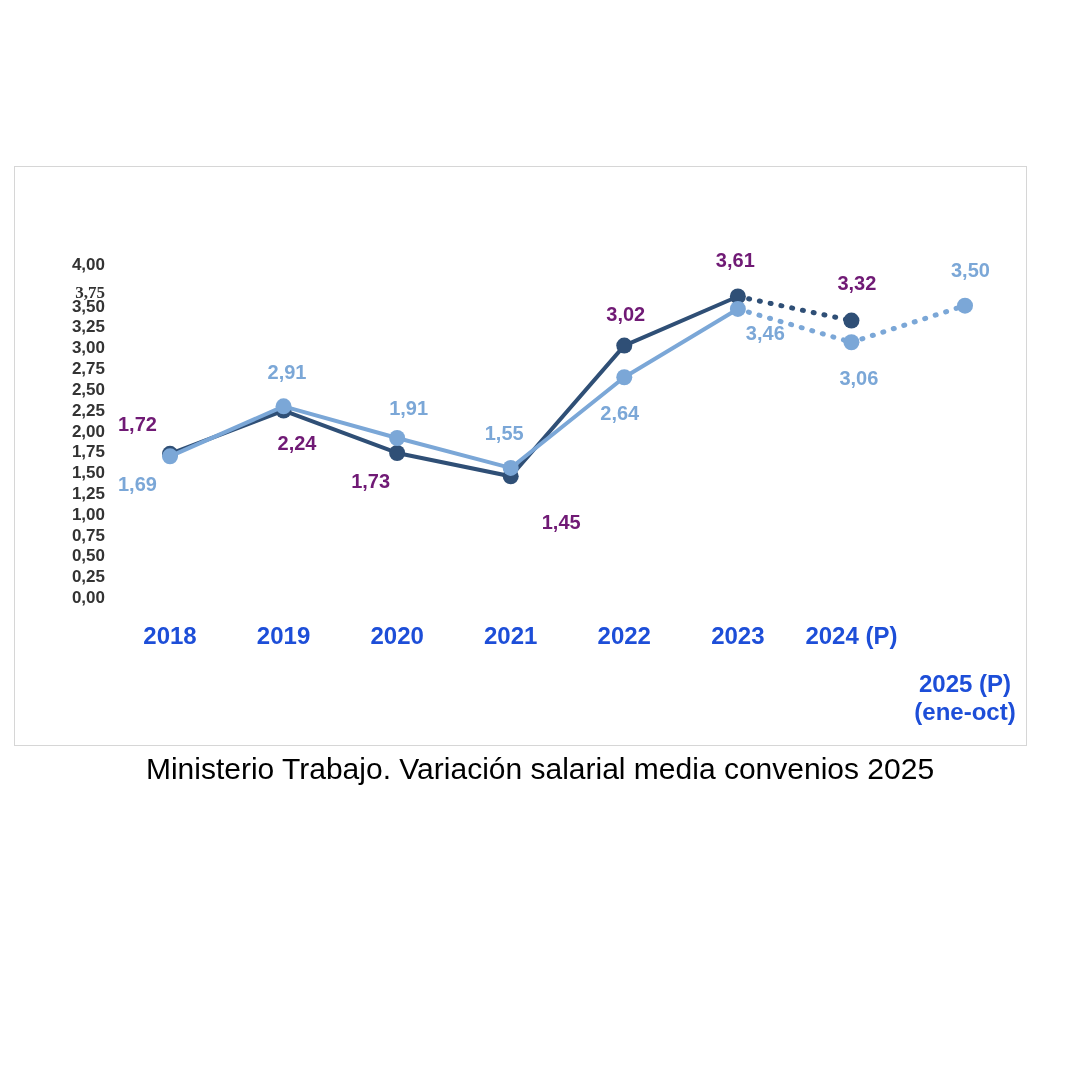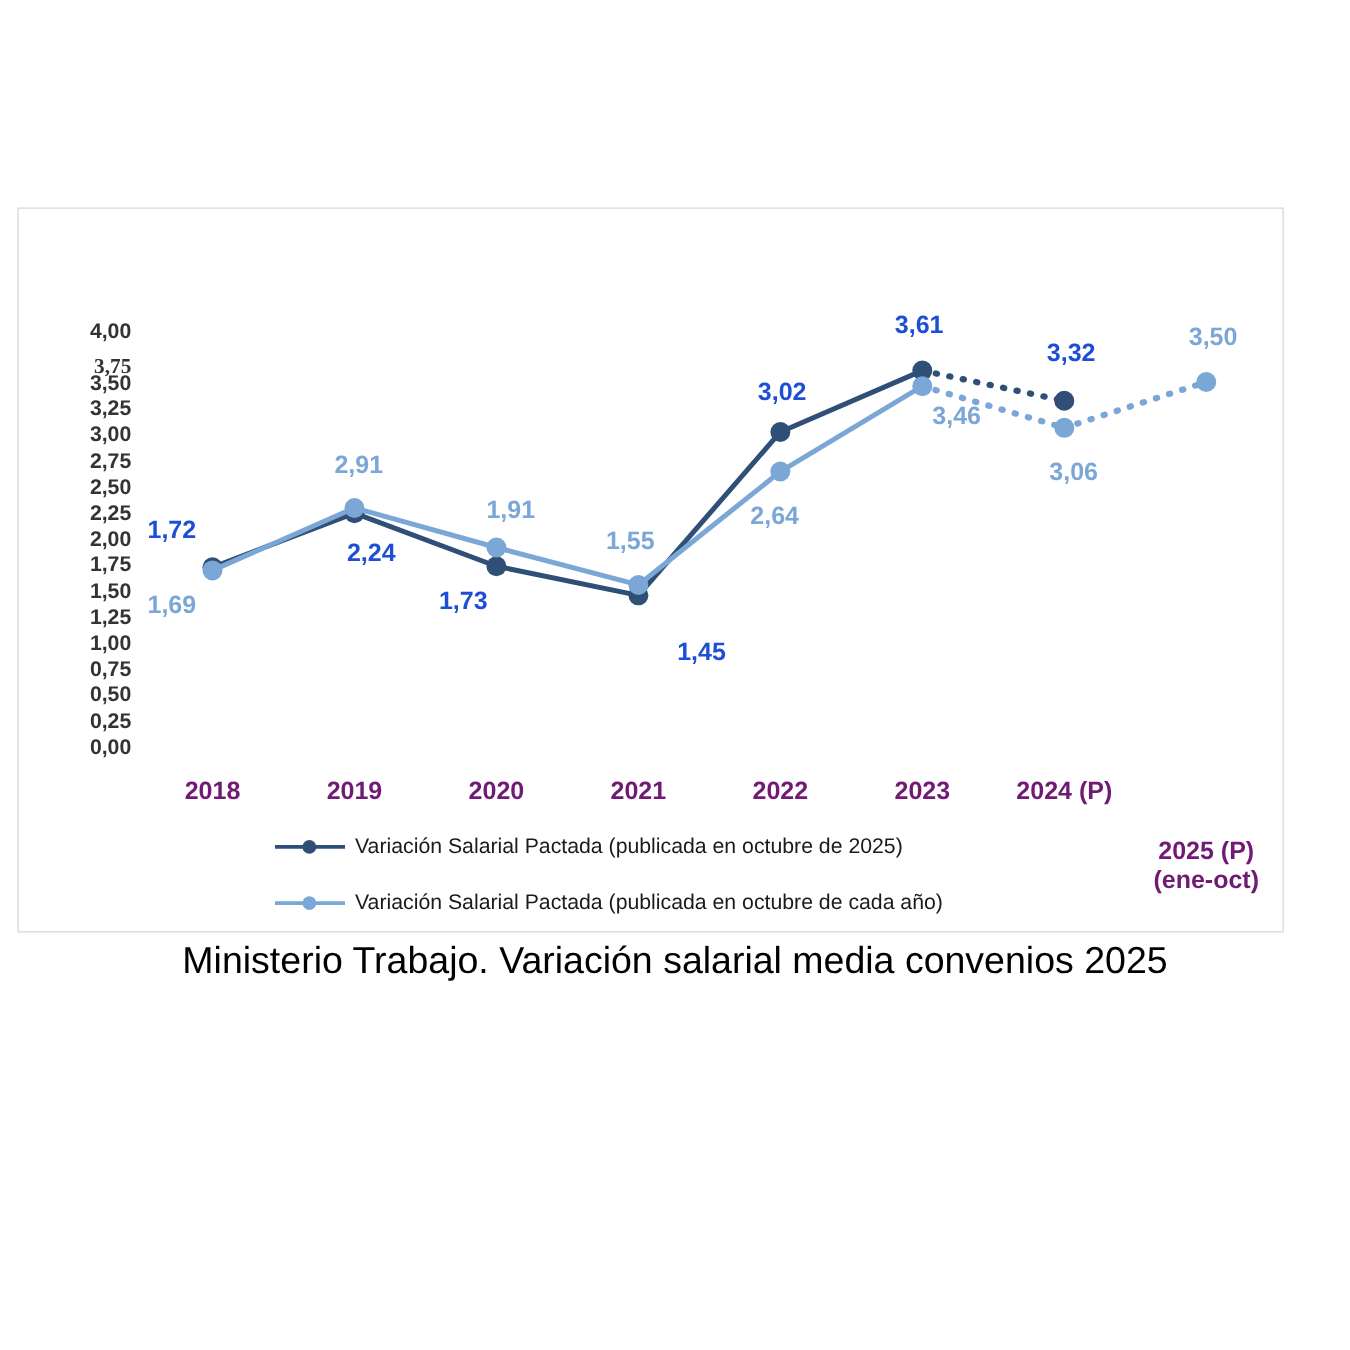--- a/index.html
+++ b/index.html
@@ -51,34 +51,34 @@
     position: absolute;
     font-size: 17px;
     font-weight: bold;
     color: #333333;
     text-align: right;
     width: 70px;
     line-height: 1;
   }
   .xtick {
     position: absolute;
-    font-size: 20px;
-    font-weight: bold;
-    color: #701a75;
+    font-size: 24px;
+    font-weight: bold;
+    color: #1d4ed8;
     text-align: center;
     line-height: 1.15;
   }
   .dlabel {
     position: absolute;
     font-size: 20px;
     font-weight: bold;
     line-height: 1;
     white-space: nowrap;
   }
-  .dlabel.dark { color: #1d4ed8; }
+  .dlabel.dark { color: #701a75; }
   .dlabel.light { color: #7ba7d7; }
   .legend-row {
     position: absolute;
     display: flex;
     align-items: center;
     gap: 8px;
   }
   .legend-label {
     font-size: 17px;
     color: #1a1a1a;
@@ -197,31 +197,17 @@
         <div class="dlabel light" style="left: 252.571px; top: 195.357px;">2,91</div>
         <div class="dlabel light" style="left: 374.143px; top: 231px;">1,91</div>
         <div class="dlabel light" style="left: 469.714px; top: 256px; text-align: right;">1,55</div>
         <div class="dlabel light" style="left: 585.286px; top: 236.22px;">2,64</div>
         <div class="dlabel light" style="left: 730.857px; top: 155.955px;">3,46</div>
         <div class="dlabel light" style="left: 824.429px; top: 201.255px;">3,06</div>
         <div class="dlabel light" style="left: 936px; top: 92.625px;">3,50</div>
       </div>
   </div>
 
-  <div class="legend-row" id="legend-0" style="left:205px; top:500px;">
-    <span class="legend-mark">
-      <span class="lm-line" id="lm-line-0" style="background: rgb(47, 79, 118);"></span>
-      <span class="lm-dot" id="lm-dot-0" style="background: rgb(47, 79, 118);"></span>
-    </span>
-    <span class="legend-label">Variación Salarial Pactada (publicada en octubre de 2025)</span>
-  </div>
-
-  <div class="legend-row" id="legend-1" style="left:205px; top:545px;">
-    <span class="legend-mark">
-      <span class="lm-line" id="lm-line-1" style="background: rgb(123, 167, 215);"></span>
-      <span class="lm-dot" id="lm-dot-1" style="background: rgb(123, 167, 215);"></span>
-    </span>
-    <span class="legend-label">Variación Salarial Pactada (publicada en octubre de cada año)</span>
-  </div>
+
 
 </div>
 
 <div id="caption">Ministerio Trabajo. Variación salarial media convenios 2025</div>
 
 </body></html>

